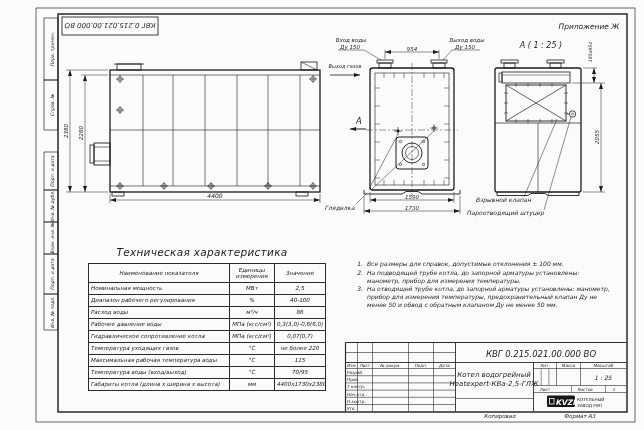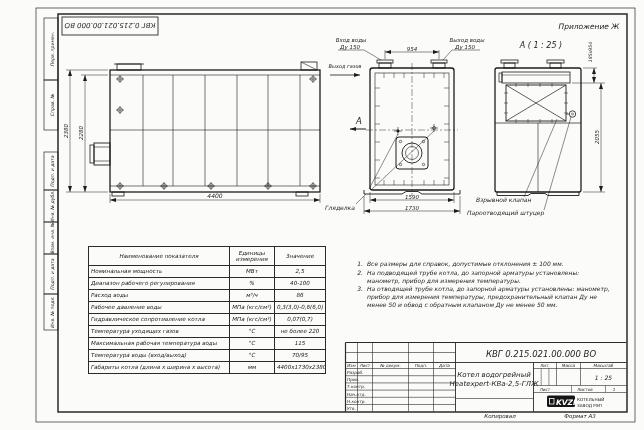--- a/index.html
+++ b/index.html
@@ -346,20 +346,21 @@
   <g>
     <rect x="547" y="395.5" width="28" height="11.5" rx="1.5" fill="#151515"></rect>
     <rect x="549.5" y="398.5" width="4.5" height="5.5" fill="none" stroke="#ffffff" stroke-width="0.8"></rect>
     <text class="logo-txt" x="556" y="404.5">KVZR</text>
     <text class="t40 up" x="577" y="400.5">КОТЕЛЬНЫЙ</text>
     <text class="t40 up" x="577" y="406.5">ЗАВОД РЭП</text>
   </g>
 </svg>
 
 <div class="spec">
+  <div class="spec-title">Техническая характеристика</div>
   <table>
     <tbody>
         <tr>
       <th class="c-name">Наименование показателя</th>
       <th class="c-unit">Единицы измерения</th>
       <th class="c-val">Значение</th>
     </tr>
     <tr>
       <td class="c-name">Номинальная мощность</td>
       <td class="c-unit">МВт</td>

